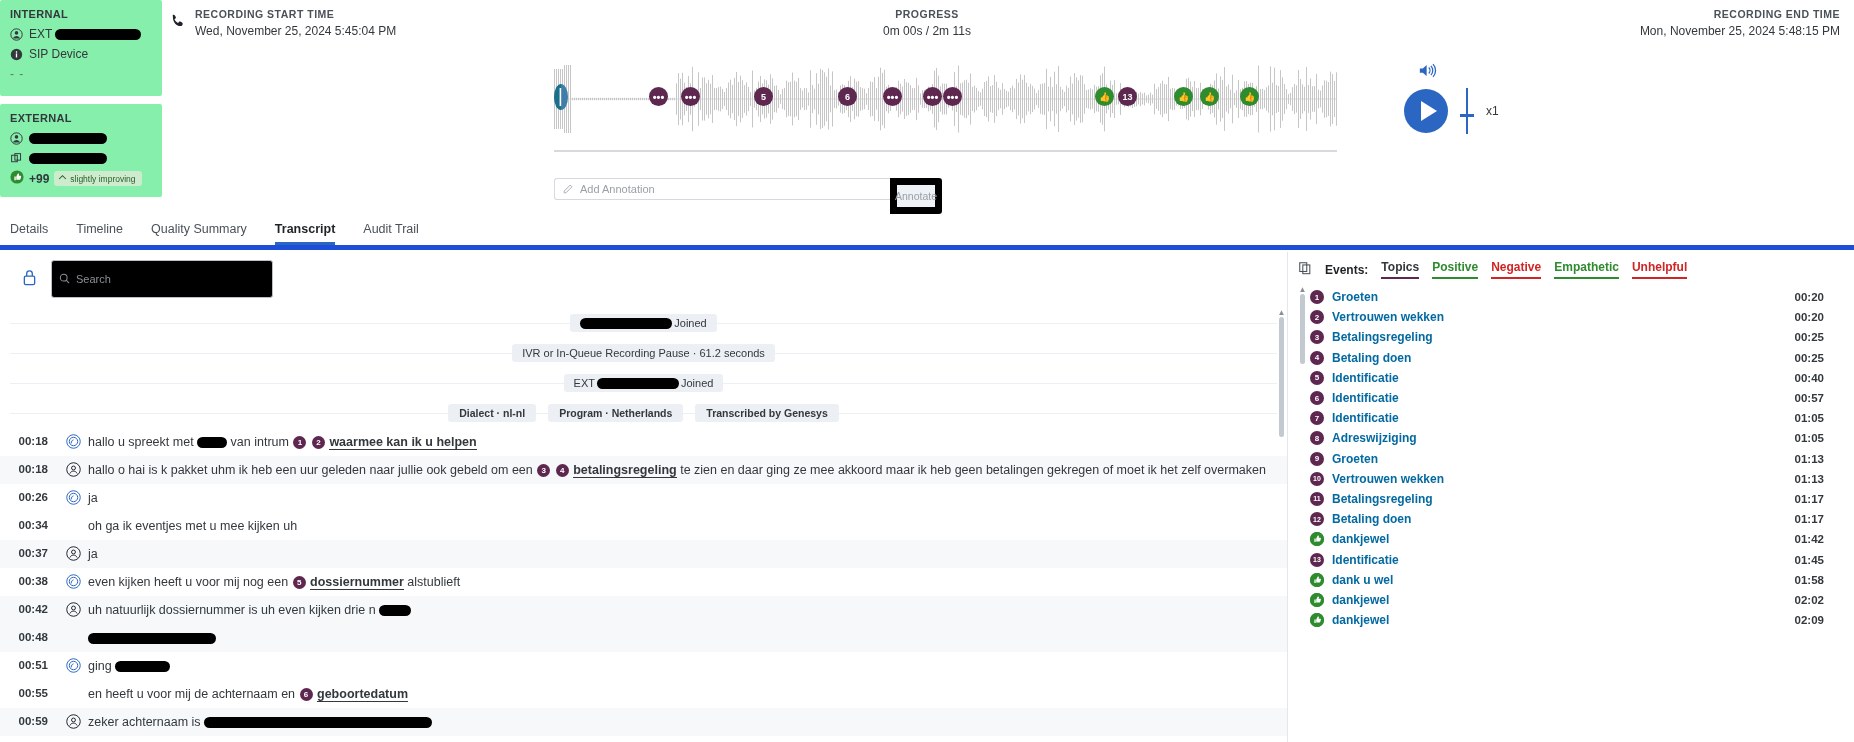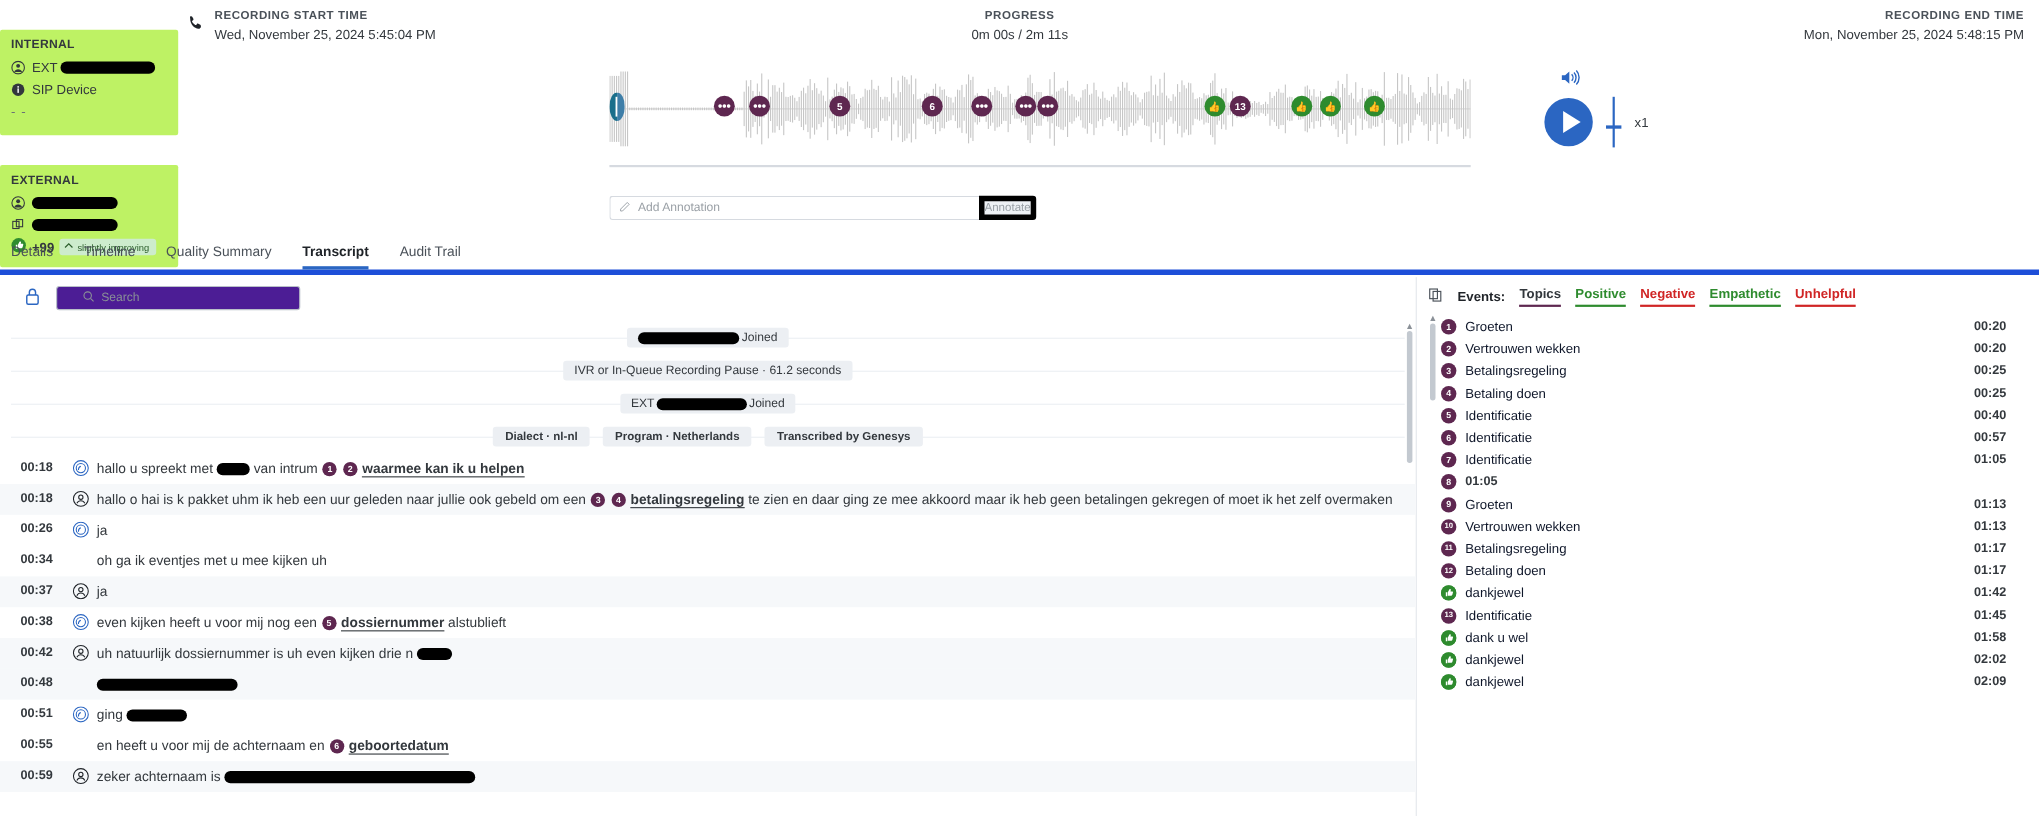--- a/index.html
+++ b/index.html
@@ -10,21 +10,21 @@
     font-family:"Liberation Sans", sans-serif;
     font-size:13px;
     color:#33383d;
     overflow:hidden;
   }
 
   
   .topbar { position:relative; height:218px; width:1854px; background:#fff; }
 
   .participants { position:absolute; left:0; top:0; width:162px; }
-  .pcard { background:#bef264; border-radius:2px; padding:8px 10px 10px 10px; margin-bottom:8px;margin-top:27px; }
+  .pcard { background:#86efac; border-radius:2px; padding:8px 10px 10px 10px; margin-bottom:8px; }
   .pcard-title { font-size:11px; font-weight:bold; letter-spacing:.3px; color:#33383d; margin-bottom:6px; }
   .prow { display:flex; align-items:center; gap:6px; height:16px; margin-bottom:4px; font-size:12px; color:#33383d; }
   .prow .ic { width:13px; height:13px; flex:0 0 13px; color:#33383d; }
   .redact { display:inline-block; background:#000; border-radius:7px; height:11px; }
   .prow-plain { font-size:12px; color:#6b7176; letter-spacing:1px; }
   .sent-row { display:flex; align-items:center; gap:5px; margin-top:3px; }
   .sent-score { font-size:12px; font-weight:bold; color:#33383d; }
   .sent-pill { background:#cdeccd; color:#2a5c2a; border-radius:3px; font-size:8.5px; padding:2px 6px 2px 4px; display:flex; align-items:center; gap:3px; }
 
   .meta { position:absolute; top:8px; display:flex; gap:8px; }
@@ -41,21 +41,21 @@
             font-size:9px; font-weight:bold; color:#fff; cursor:pointer; }
   .m-topic { background:#5e2750; }
   .m-pos { background:#2e8b2e; }
   .playhead { position:absolute; top:22px; width:12px; height:25px; }
 
   .scrub { position:absolute; left:554px; top:150px; width:783px; height:2px; background:#d6dae0; }
 
   .annot-row { position:absolute; left:554px; top:178px; width:388px; display:flex; }
   .annot-input { flex:1; height:22px; border:1px solid #d6dae0; border-right:none; border-radius:3px 0 0 3px; background:#fff;
                  display:flex; align-items:center; gap:6px; padding:0 8px; font-size:11px; color:#9aa0a6; }
-  .annot-btn { width:52px; height:22px; background:#eef1f5; border:5px solid #000000; border-radius:0 3px 3px 0; font-size:10.5px;
+  .annot-btn { width:52px; height:36px; background:#eef1f5; border:7px solid #000000; border-radius:0 3px 3px 0; font-size:10.5px;
                color:#9aa0a6; display:flex; align-items:center; justify-content:center; }
 
   .player { position:absolute; right:330px; top:62px; width:120px; }
   .spk { margin-left:14px; color:#2b66c2; }
   .play-row { display:flex; align-items:center; gap:12px; margin-top:6px; }
   .play-btn { width:44px; height:44px; border-radius:50%; background:#2b66c2; display:flex; align-items:center; justify-content:center; cursor:pointer; }
   .play-btn .tri { width:0;height:0;border-left:16px solid #fff;border-top:10px solid transparent;border-bottom:10px solid transparent;margin-left:5px; }
   .speed-slider { position:relative; width:14px; height:46px; }
   .speed-slider .track { position:absolute; left:6px; top:0; width:2px; height:46px; background:#2b66c2; }
   .speed-slider .thumb { position:absolute; left:0; top:26px; width:14px; height:3px; background:#2b66c2; }
@@ -66,22 +66,22 @@
           border-bottom:5px solid #1d4ed8; }
   .tab { font-size:12.5px; color:#4a5159; padding-bottom:7px; cursor:pointer; }
   .tab.active { color:#1f2328; font-weight:bold; border-bottom:3px solid #2b66c2; }
 
   
   .main { position:absolute; top:252px; left:0; width:1854px; height:490px; display:flex; }
 
   .transcript-pane { position:relative; width:1288px; height:490px; border-right:1px solid #e3e7ec; }
   .tsearch { display:flex; align-items:center; gap:14px; padding:8px 0 10px 22px; }
   .lock-icon { color:#2b66c2; }
-  .search-box { width:222px; height:22px; border:1px solid #b9c0c8; border-radius:3px; background:#4c1d95;
-                display:flex; align-items:center; gap:6px; padding:0 23px; font-size:11px; color:#8a9097; }
+  .search-box { width:222px; height:38px; border:1px solid #b9c0c8; border-radius:3px; background:#000000;
+                display:flex; align-items:center; gap:6px; padding:0 7px; font-size:11px; color:#8a9097; }
 
   .t-scroll { position:relative; height:440px; overflow:hidden; }
   .syschip-row { position:relative; height:30px; display:flex; align-items:center; justify-content:center; }
   .syschip-row::before { content:""; position:absolute; left:10px; right:10px; top:50%; height:1px; background:#eceff3; }
   .syschip { position:relative; background:#eceff3; border-radius:3px; padding:3px 10px; font-size:11px; color:#33383d; display:flex; align-items:center; gap:2px;}
   .chiprow { display:flex; gap:12px; justify-content:center; align-items:center; height:30px; position:relative; }
   .chiprow::before { content:""; position:absolute; left:10px; right:10px; top:50%; height:1px; background:#eceff3; }
   .mchip { position:relative; background:#eceff3; border-radius:3px; padding:3px 11px; font-size:10.5px; color:#33383d; font-weight:bold; }
 
   .utt { display:flex; align-items:flex-start; gap:0; min-height:28px; padding:6px 0; }
@@ -108,21 +108,21 @@
   .ev-filter.f-pos { color:#2e8b2e; border-bottom:2.5px solid #2e8b2e; }
   .ev-filter.f-neg { color:#d02525; border-bottom:2.5px solid #d02525; }
   .ev-filter.f-emp { color:#2e8b2e; border-bottom:2.5px solid #2e8b2e; }
   .ev-filter.f-unh { color:#d02525; border-bottom:2.5px solid #d02525; }
 
   .ev-list { margin-top:8px; padding-left:22px; padding-right:30px; }
   .ev-row { display:flex; align-items:center; height:20.2px; font-size:12px; }
   .ev-badge { width:14px; height:14px; border-radius:50%; background:#5e2750; color:#fff; font-size:8px; font-weight:bold;
               display:flex; align-items:center; justify-content:center; flex:0 0 14px; margin-right:8px; }
   .ev-badge.pos { background:#2e8b2e; }
-  .ev-name { flex:1; color:#0f172a; cursor:pointer; }
+  .ev-name { flex:1; color:#0369a1; cursor:pointer;font-weight:bold; }
   .ev-time { font-size:11.5px; font-weight:bold; color:#33383d; }
 
   .ev-scroll { position:absolute; left:10px; top:34px; width:9px; height:440px; }
   .ev-scroll .thumb { width:5px; margin:0 auto; background:#c3c9d0; border-radius:3px; height:70px; }
   .ev-scroll .up { font-size:8px; color:#8a9097; text-align:center; line-height:8px; }
 </style>
 </head>
 <body>
 
 <div class="topbar">
@@ -887,20 +887,21 @@
           <div class="ev-name">Identificatie</div>
           <div class="ev-time">00:57</div>
         </div>
         <div class="ev-row">
           <div class="ev-badge">7</div>
           <div class="ev-name">Identificatie</div>
           <div class="ev-time">01:05</div>
         </div>
         <div class="ev-row">
           <div class="ev-badge">8</div>
+          <div class="ev-name">Adreswijziging</div>
           <div class="ev-time">01:05</div>
         </div>
         <div class="ev-row">
           <div class="ev-badge">9</div>
           <div class="ev-name">Groeten</div>
           <div class="ev-time">01:13</div>
         </div>
         <div class="ev-row">
           <div class="ev-badge" style="font-size: 7px;">10</div>
           <div class="ev-name">Vertrouwen wekken</div>

